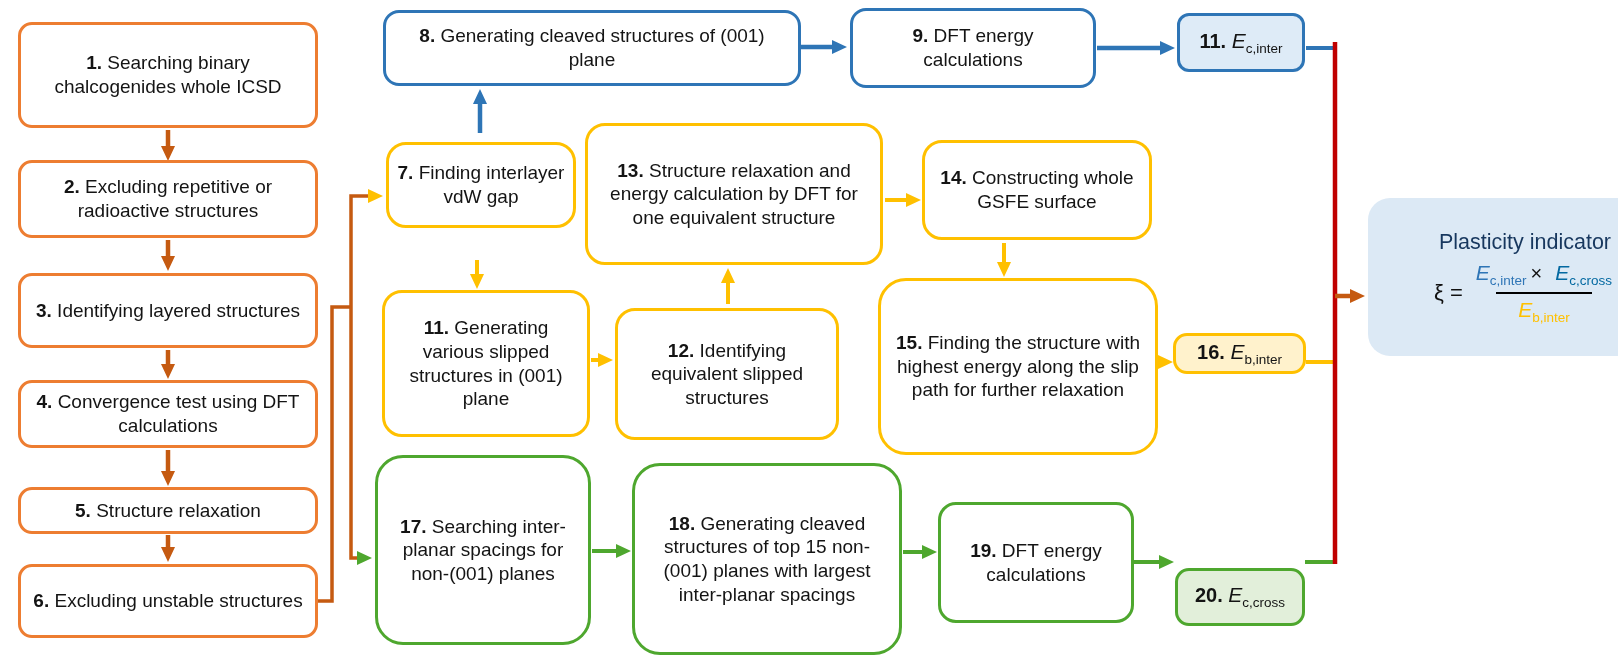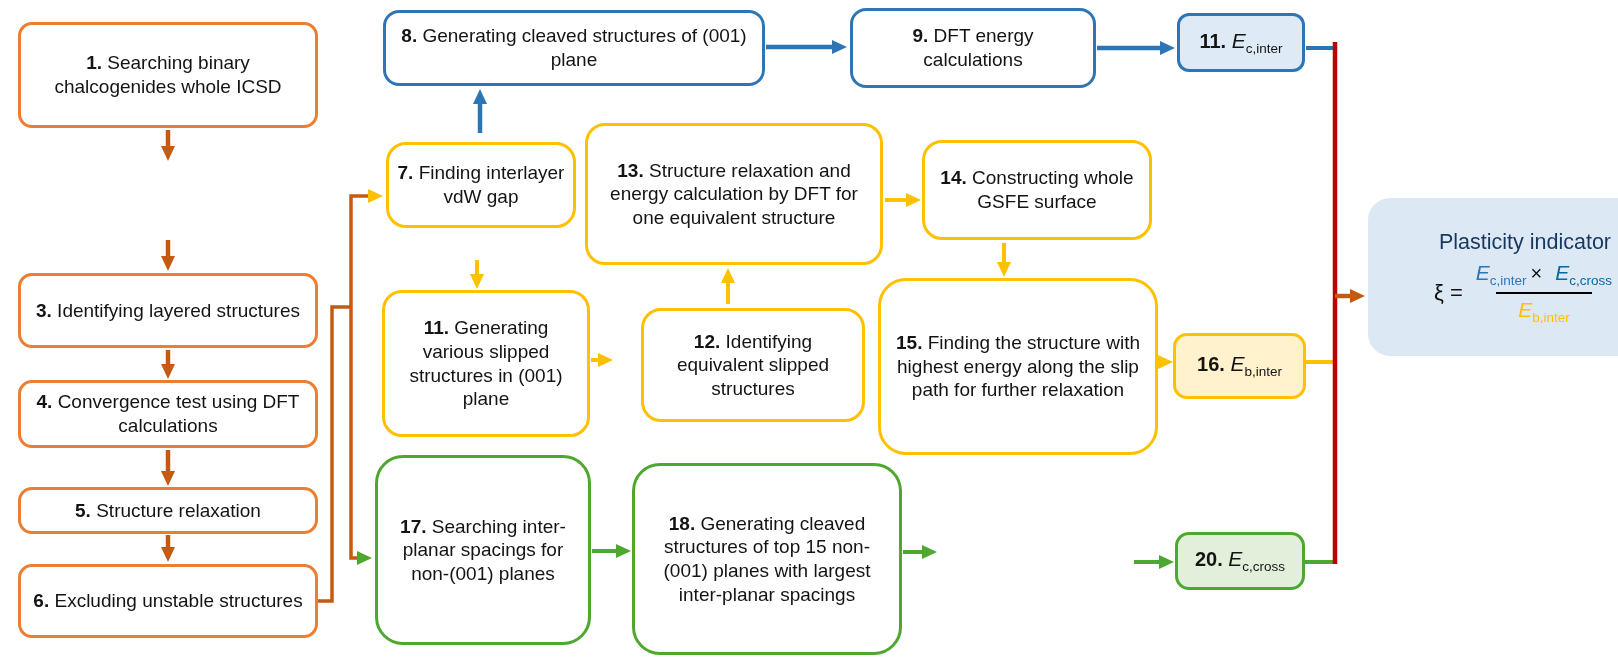--- a/index.html
+++ b/index.html
@@ -11,21 +11,21 @@
   .box .txt{width:100%;}
   .box b{font-weight:bold;}
   .orange{border:3px solid #ED7D31;border-radius:14px;}
   .yellow{border:3.5px solid #FFC000;border-radius:20px;}
   .yellow.big{border-radius:28px;}
   .blue{border:3px solid #2E75B6;border-radius:16px;}
   .green{border:3px solid #4EA72E;border-radius:28px;}
   .ebox{font-size:20px;border-radius:12px;}
   .ebox.blue{background:#DEEBF7;}
   .ebox.yellow{background:#FFF2CC;border-radius:14px;}
-  .ebox.green{background:#E2EFDA;border-radius:14px;}
+  .ebox.green{background:#E2EFDA;border-radius:14px;margin-top:36px;}
   .ebox i{font-style:italic;font-size:21px;}
   .ebox sub,.term sub{font-size:13.5px;vertical-align:sub;}
   .indicator{position:absolute;left:1368px;top:198px;width:242px;height:158px;background:#DCE9F5;
              border-radius:22px;display:flex;flex-direction:column;align-items:center;justify-content:center;gap:4px;padding-left:36px;}
   .ind-title{color:#17375E;font-size:21.5px;}
   .formula{display:flex;align-items:center;gap:9px;color:#111;font-size:20px;margin-top:2px;}
   .xi{font-size:22px;}
   .fraction{display:inline-flex;flex-direction:column;align-items:center;}
   .frac-num{display:inline-flex;align-items:baseline;gap:4px;padding:0 4px 4px 4px;}
   .frac-den{border-top:2.5px solid #000;padding:4px 22px 0 22px;}
@@ -84,71 +84,77 @@
     <path d="M1134,562 H1161" fill="none" stroke-width="4" marker-end="url(#m-green)" stroke="#4EA72E"></path>
     <path d="M1305,562 H1335" fill="none" stroke-width="4" stroke="#4EA72E"></path>
 
     <path d="M1335,42 V564" fill="none" stroke-width="4.5" stroke="#C00000"></path>
     <path d="M1335,296 H1352" fill="none" stroke-width="4.5" marker-end="url(#m-dorange)" stroke="#C55A11"></path>
   </svg>
 
   <div class="box orange" style="left:18px;top:22px;width:300px;height:106px">
     <div class="txt"><b>1.</b> <span>Searching binary chalcogenides whole ICSD</span></div>
   </div>
+  <div class="box orange" style="left:18px;top:160px;width:300px;height:78px">
+    <div class="txt"><b>2.</b> <span>Excluding repetitive or radioactive structures</span></div>
+  </div>
   <div class="box orange" style="left:18px;top:273px;width:300px;height:75px">
     <div class="txt"><b>3.</b> <span>Identifying layered structures</span></div>
   </div>
   <div class="box orange" style="left:18px;top:380px;width:300px;height:68px">
     <div class="txt"><b>4.</b> <span>Convergence test using DFT calculations</span></div>
   </div>
   <div class="box orange" style="left:18px;top:487px;width:300px;height:47px">
     <div class="txt"><b>5.</b> <span>Structure relaxation</span></div>
   </div>
   <div class="box orange" style="left:18px;top:564px;width:300px;height:74px">
     <div class="txt"><b>6.</b> <span>Excluding unstable structures</span></div>
   </div>
 
   <div class="box yellow" style="left:386px;top:142px;width:190px;height:86px">
     <div class="txt"><b>7.</b> <span>Finding interlayer vdW gap</span></div>
   </div>
 
-  <div class="box blue" style="left:383px;top:10px;width:382px;height:76px">
+  <div class="box blue" style="left:383px;top:10px;width:418px;height:76px">
     <div class="txt"><b>8.</b> <span>Generating cleaved structures of (001) plane</span></div>
   </div>
   <div class="box blue" style="left:850px;top:8px;width:246px;height:80px">
     <div class="txt"><b>9.</b> <span>DFT energy calculations</span></div>
   </div>
   <div class="box blue ebox" style="left:1177px;top:13px;width:128px;height:59px">
     <div class="txt"><b>11.</b> <i>E</i><sub>c,inter</sub></div>
   </div>
 
   <div class="box yellow" style="left:382px;top:290px;width:208px;height:147px">
     <div class="txt"><b>11.</b> <span>Generating various slipped structures in (001) plane</span></div>
   </div>
-  <div class="box yellow" style="left:641px;top:308px;width:224px;height:114px">
+  <div class="box yellow" style="left:615px;top:308px;width:224px;height:132px">
     <div class="txt"><b>12.</b> <span>Identifying equivalent slipped structures</span></div>
   </div>
   <div class="box yellow" style="left:585px;top:123px;width:298px;height:142px">
     <div class="txt"><b>13.</b> <span>Structure relaxation and energy calculation by DFT for one equivalent structure</span></div>
   </div>
   <div class="box yellow" style="left:922px;top:140px;width:230px;height:100px">
     <div class="txt"><b>14.</b> <span>Constructing whole GSFE surface</span></div>
   </div>
   <div class="box yellow big" style="left:878px;top:278px;width:280px;height:177px">
     <div class="txt"><b>15.</b> <span>Finding the structure with highest energy along the slip path for further relaxation</span></div>
   </div>
-  <div class="box yellow ebox" style="left:1173px;top:333px;width:133px;height:66px">
+  <div class="box yellow ebox" style="left:1173px;top:333px;width:133px;height:41px">
     <div class="txt"><b>16.</b> <i>E</i><sub>b,inter</sub></div>
   </div>
 
   <div class="box green" style="left:375px;top:455px;width:216px;height:190px">
     <div class="txt"><b>17.</b> <span>Searching inter-planar spacings for non-(001) planes</span></div>
   </div>
   <div class="box green" style="left:632px;top:463px;width:270px;height:192px">
     <div class="txt"><b>18.</b> <span>Generating cleaved structures of top 15 non-(001) planes with largest inter-planar spacings</span></div>
+  </div>
+  <div class="box green" style="left:938px;top:502px;width:196px;height:121px;border-radius:18px">
+    <div class="txt"><b>19.</b> <span>DFT energy calculations</span></div>
   </div>
   <div class="box green ebox" style="left:1175px;top:532px;width:130px;height:58px">
     <div class="txt"><b>20.</b> <i>E</i><sub>c,cross</sub></div>
   </div>
 
   <div class="indicator">
     <div class="ind-title">Plasticity indicator</div>
     <div class="formula">
       <span class="xi">ξ =</span>
       <span class="fraction">

